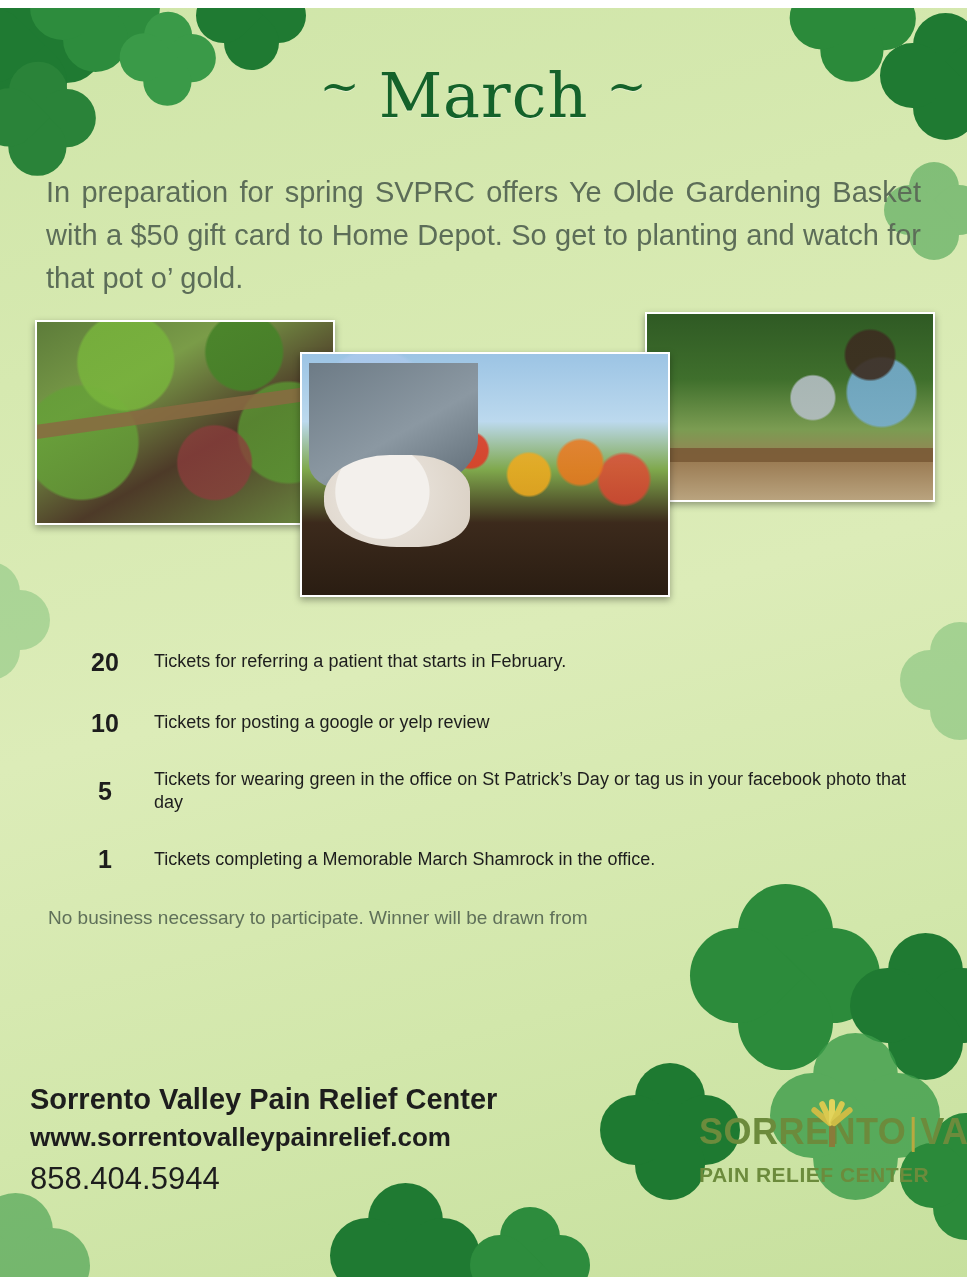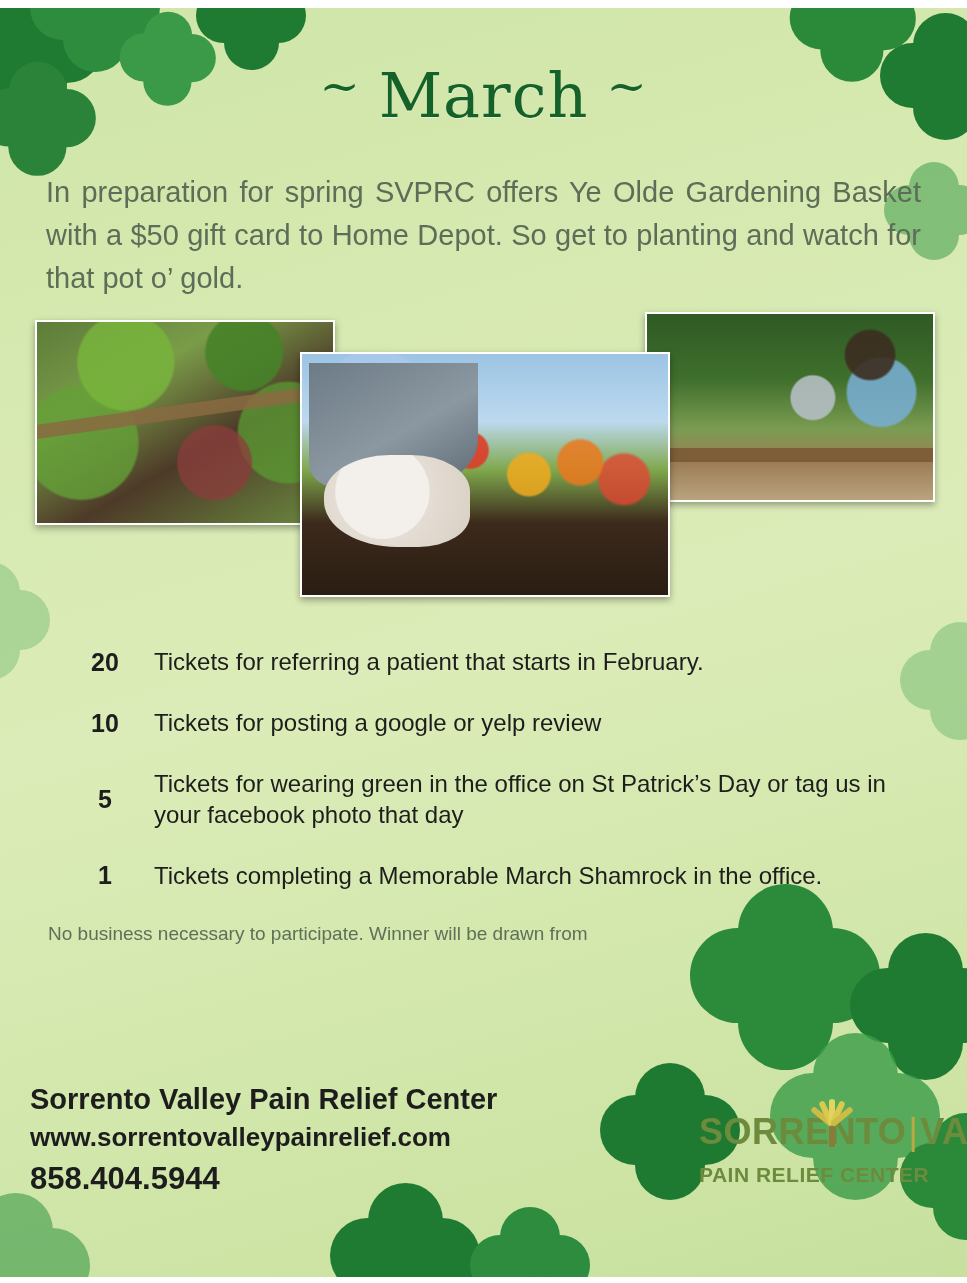--- a/index.html
+++ b/index.html
@@ -178,21 +178,21 @@
   .ticket-num {
     width: 70px;
     flex: 0 0 70px;
     text-align: center;
     font-size: 25px;
     font-weight: 700;
     color: #1d1d1d;
     line-height: 1.32;
   }
   .ticket-text {
-    font-size: 24px;
+    font-size: 18px;
     color: #1d1d1d;
     line-height: 1.32;
     padding-left: 14px;
   }
 
   
   .disclaimer {
     position: relative;
     z-index: 10;
     margin: 22px 50px 0 48px;
@@ -217,21 +217,21 @@
     margin-bottom: 6px;
   }
   .footer-web {
     font-size: 26px;
     font-weight: 700;
     color: #1d1d1d;
     margin-bottom: 8px;
   }
   .footer-phone {
     font-size: 31px;
-    font-weight: 700;
+    font-weight: 400;
     color: #1d1d1d;
   }
 
   
   .logo {
     position: absolute;
     right: 18px;
     bottom: 96px;
     z-index: 12;
     text-align: left;

